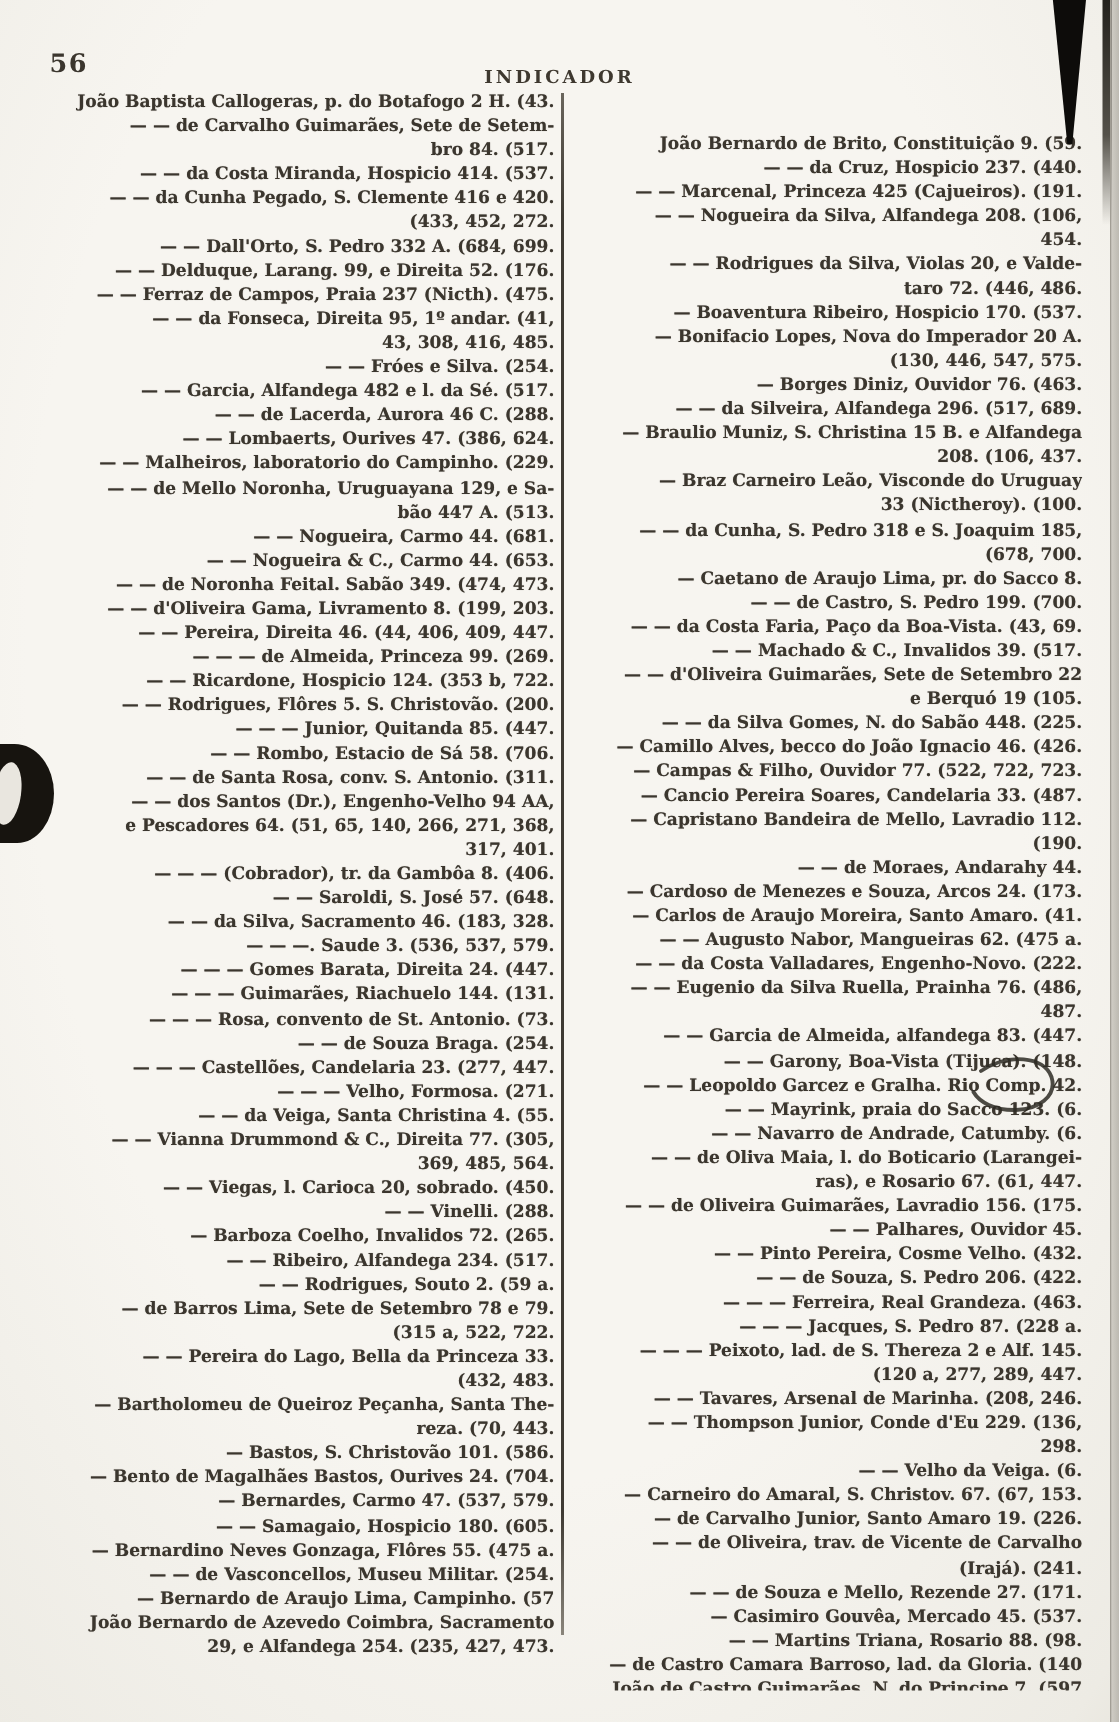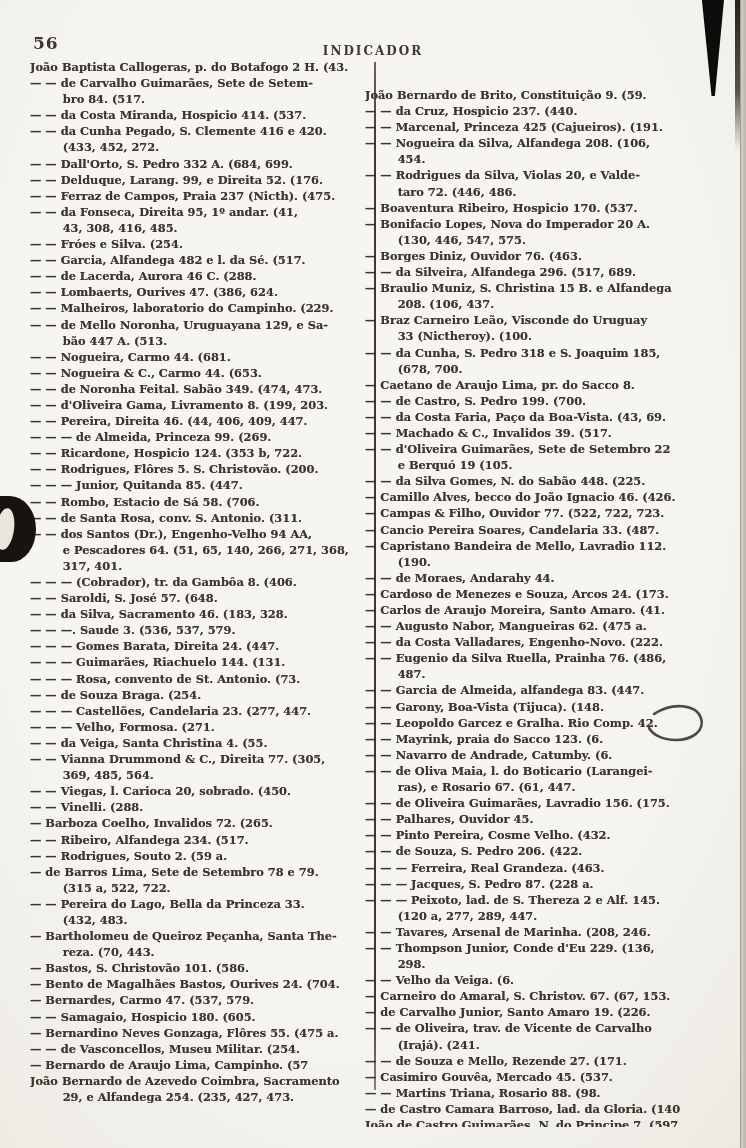--- a/index.html
+++ b/index.html
@@ -12,21 +12,21 @@
   }
   .pagenum{
     position:absolute;left:33px;top:33px;
     font-size:17px;font-weight:700;letter-spacing:1px;
   }
   .running-title{
     position:absolute;left:0;top:44px;width:746px;text-align:center;
     font-size:12px;font-weight:700;letter-spacing:2px;color:#3e382f;
   }
   .col{
-    position:absolute;top:59px;overflow:hidden;
+    position:absolute;top:59px;overflow:hidden;text-align:right;
   }
   .col-left{left:30px;width:343px;height:1055px;}
   .col-right{left:365px;width:360px;height:1040px;margin-top:28px;}
   .col-divider{
     position:absolute;left:374px;top:62px;width:2px;height:1028px;
     background:linear-gradient(#6a655c, #3e3a33 8%, #3e3a33 92%, #8a857b);
   }
   .line{
     font-size:11.5px;font-weight:700;line-height:16.1px;height:16.1px;
     white-space:nowrap;overflow:hidden;

